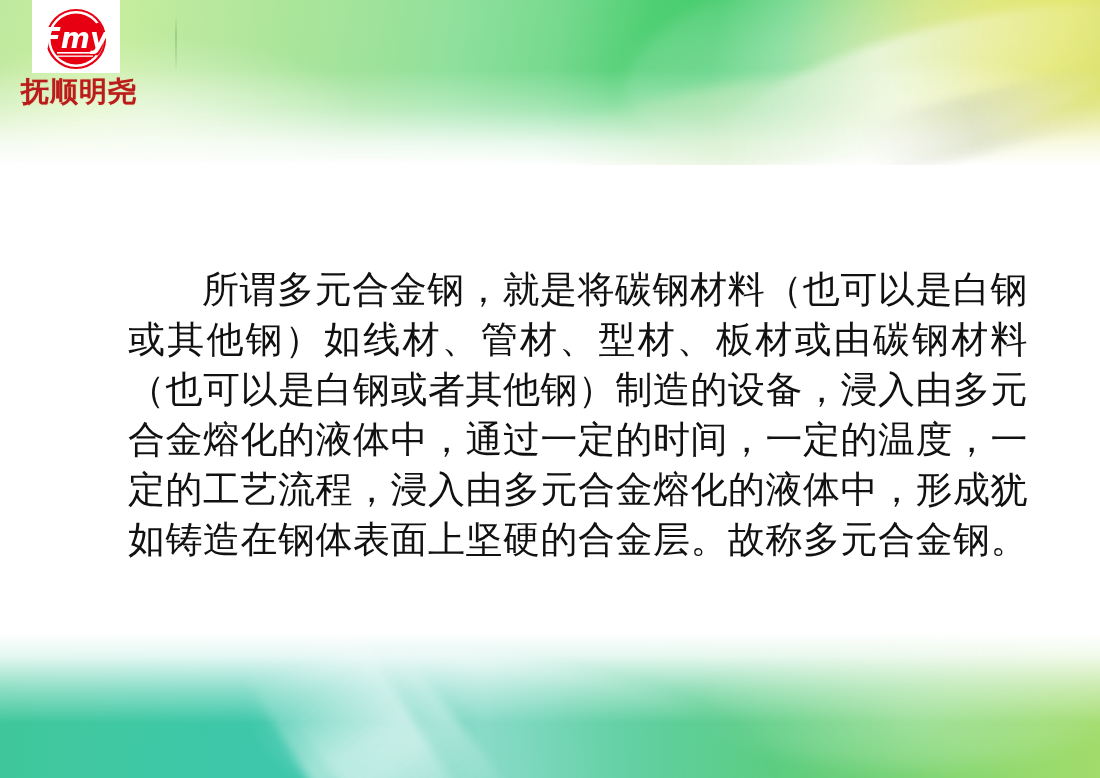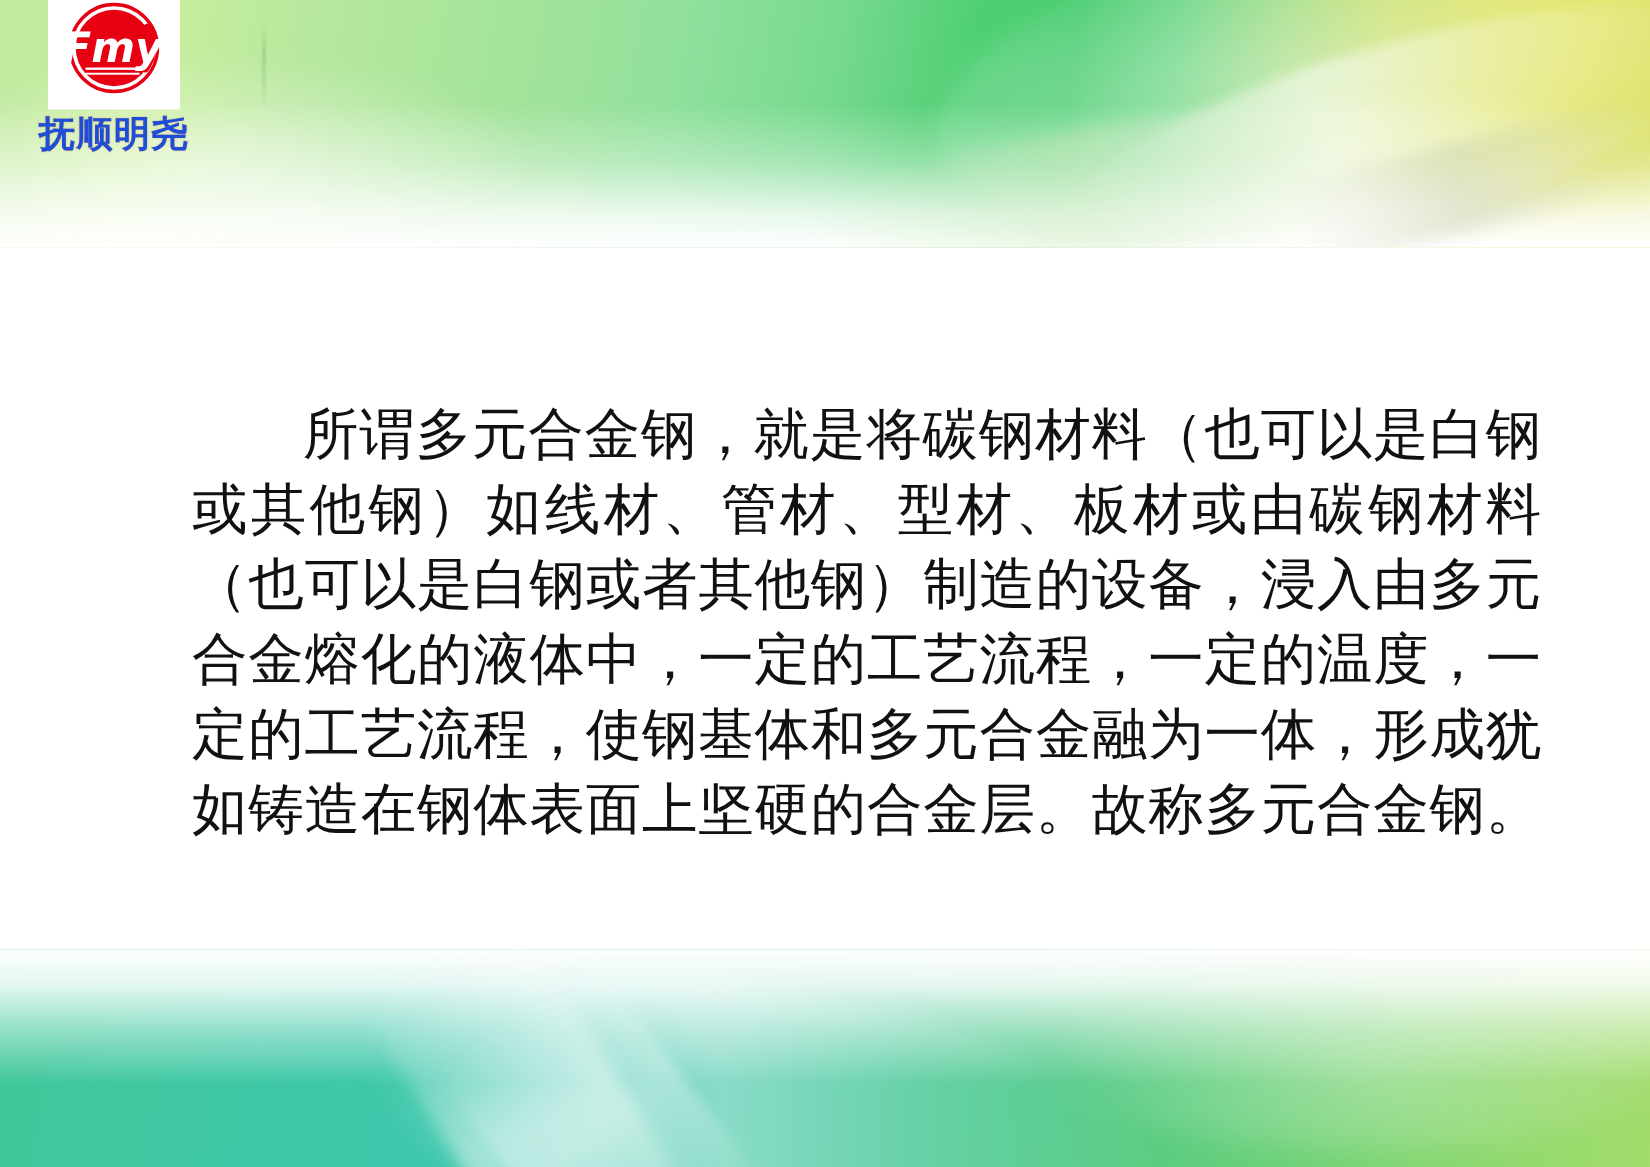--- a/index.html
+++ b/index.html
@@ -240,32 +240,32 @@
     width: 110px;
     z-index: 5;
     text-align: center;
   }
   .logo-mark {
     width: 88px;
     height: 73px;
     margin: 0 auto;
     background: #ffffff;
     display: flex;
-    align-items: flex-start;
+    align-items: flex-end;
     justify-content: center;
   }
   .logo-mark svg {
     display: block;
   }
   .logo-caption {
     margin-top: 3px;
     font-family: "DejaVu Sans", "Liberation Sans", sans-serif;
-    font-size: 24px;
+    font-size: 28px;
     font-weight: 700;
-    color: #1d4ed8;
+    color: #b91c1c;
     letter-spacing: 1px;
     line-height: 1.12;
     text-shadow: 0 0 1px rgba(232,80,42,0.6);
     white-space: nowrap;
   }
 
   
   .content {
     position: absolute;
     left: 0;
@@ -339,17 +339,17 @@
         <rect x="18" y="45" width="36" height="1.6" fill="#ffffff"></rect>
         <rect x="18" y="48.5" width="36" height="1.3" fill="#ffffff"></rect>
       </svg>
     </div>
     <div class="logo-caption">抚顺明尧</div>
   </div>
 
   <div class="content">
 
     <div class="body-text">
-      <p class="para">所谓多元合金钢，就是将碳钢材料（也可以是白钢或其他钢）如线材、管材、型材、板材或由碳钢材料（也可以是白钢或者其他钢）制造的设备，浸入由多元合金熔化的液体中，一定的工艺流程，一定的温度，一定的工艺流程，使钢基体和多元合金融为一体，形成犹如铸造在钢体表面上坚硬的合金层。故称多元合金钢。</p>
+      <p class="para">所谓多元合金钢，就是将碳钢材料（也可以是白钢或其他钢）如线材、管材、型材、板材或由碳钢材料（也可以是白钢或者其他钢）制造的设备，浸入由多元合金熔化的液体中，通过一定的时间，一定的温度，一定的工艺流程，浸入由多元合金熔化的液体中，形成犹如铸造在钢体表面上坚硬的合金层。故称多元合金钢。</p>
     </div>
   </div>
 
 </div>
 
 </body></html>

